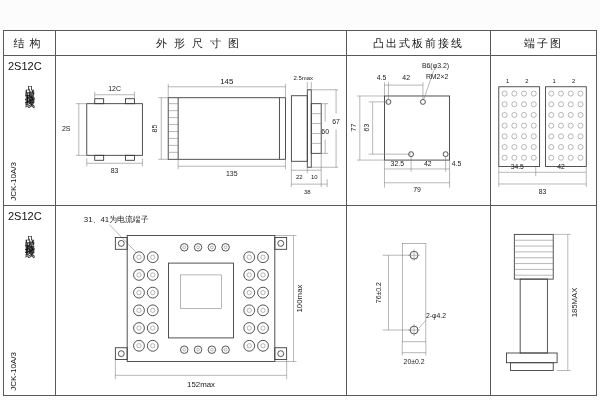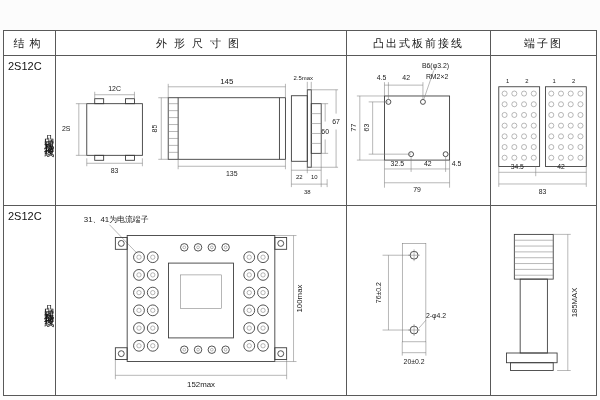--- a/index.html
+++ b/index.html
@@ -7,21 +7,21 @@
   body{background:#fff;font-family:"Liberation Sans","DejaVu Sans",sans-serif;color:#222;position:relative;overflow:hidden}
   .page{position:absolute;inset:0;background:#fcfcfc}
   .unit{position:absolute;top:8px;right:16px;font-size:12px;color:#111;letter-spacing:1px}
   .frame{position:absolute;left:3px;top:30px;width:594px;height:366px;border:1px solid #595959;display:grid;
          grid-template-columns:52px 291px 144px 1fr;grid-template-rows:25px 150px 1fr;background:#fff}
   .cell{border-right:1px solid #595959;border-bottom:1px solid #595959;position:relative;overflow:hidden}
   .cell:nth-child(4n){border-right:none}
   .cell:nth-last-child(-n+4){border-bottom:none}
   .head{display:flex;align-items:center;justify-content:center;font-size:11px;color:#1a1a1a}
   .ls2{letter-spacing:2px}.ls5{letter-spacing:5px}.ls7{letter-spacing:7px}
-  .struct{display:flex;flex-direction:row;align-items:center;padding:4px 2px}
+  .struct{display:flex;flex-direction:column;align-items:center;padding:4px 2px}
   .model{align-self:flex-start;font-size:11px;color:#111;margin-left:2px}
   .vtext{writing-mode:vertical-rl;text-orientation:upright;font-size:10px;letter-spacing:2px;color:#111;margin-top:6px}
   .vcode{writing-mode:vertical-rl;transform:rotate(180deg);font-size:8px;color:#111;margin-top:auto;align-self:flex-start;margin-left:3px}
   .cell svg{position:absolute;inset:0;width:100%;height:100%}
   svg .ln{fill:none;stroke:#3c3c3c;stroke-width:.9}
   svg .dl{fill:none;stroke:#7a7a7a;stroke-width:.55}
   svg text{font-size:8px;fill:#1a1a1a}
   svg .sm{font-size:7px}
   svg .xs{font-size:6px}
   svg .mid{text-anchor:middle}

